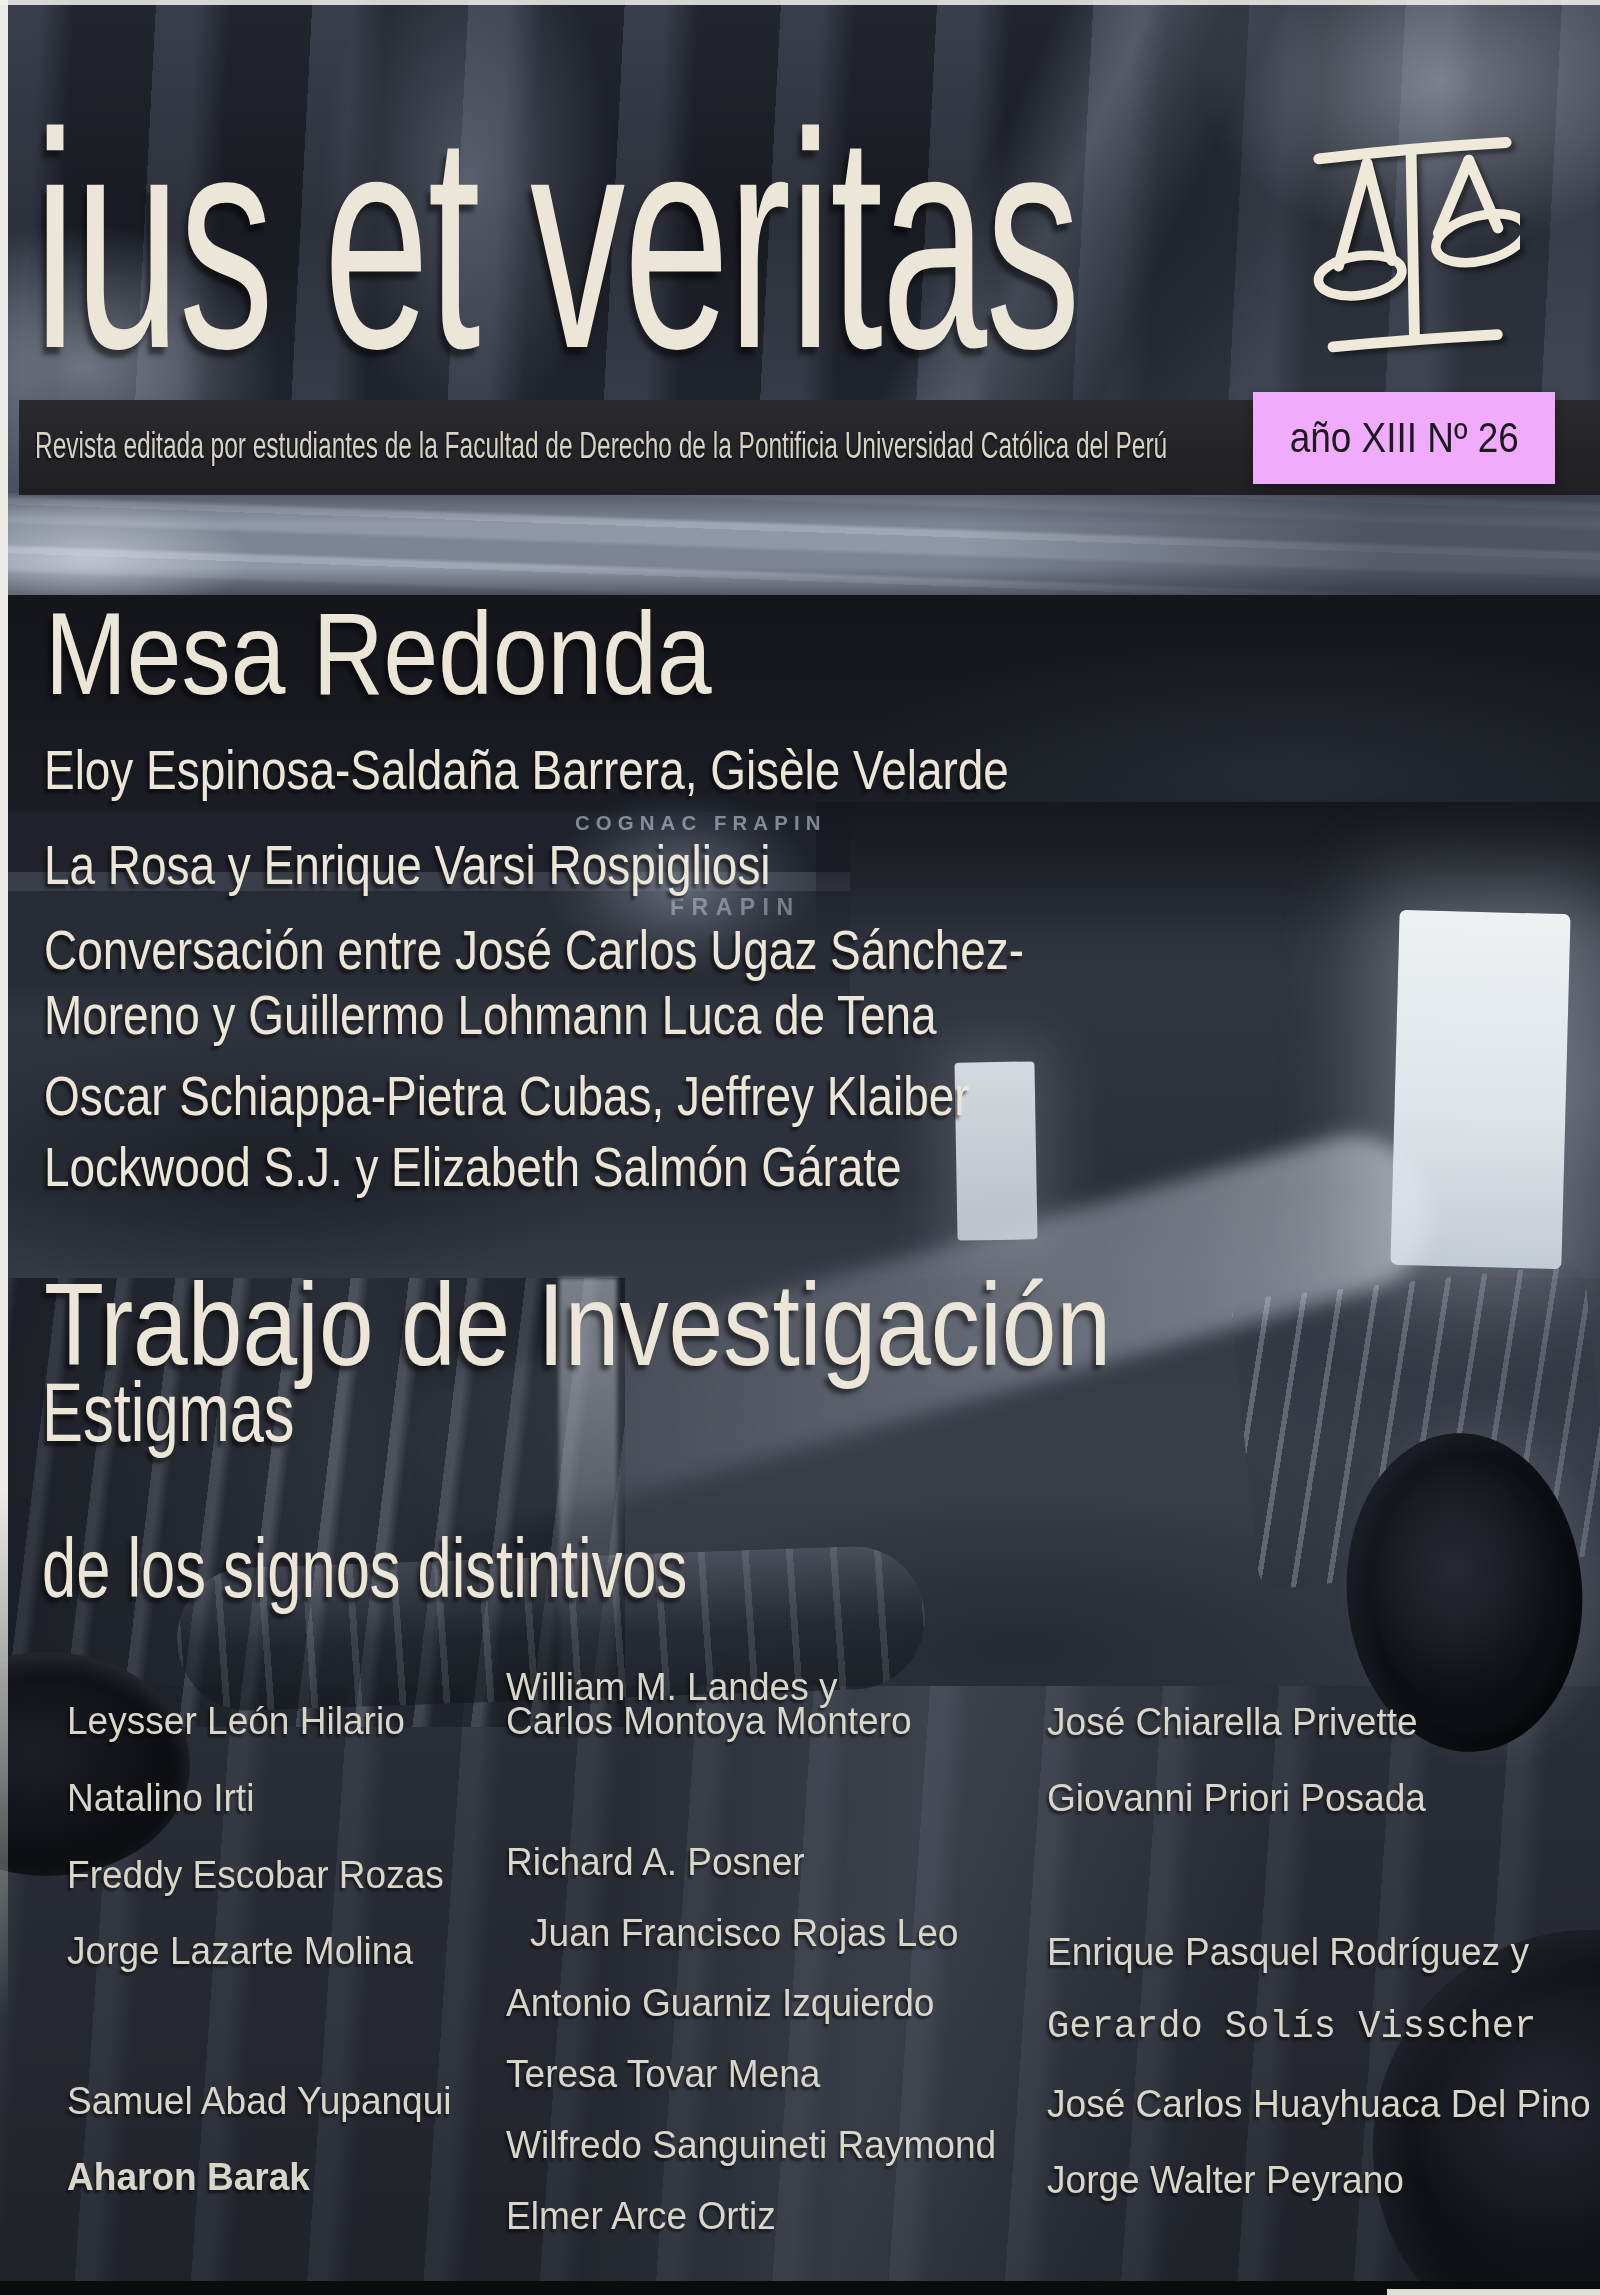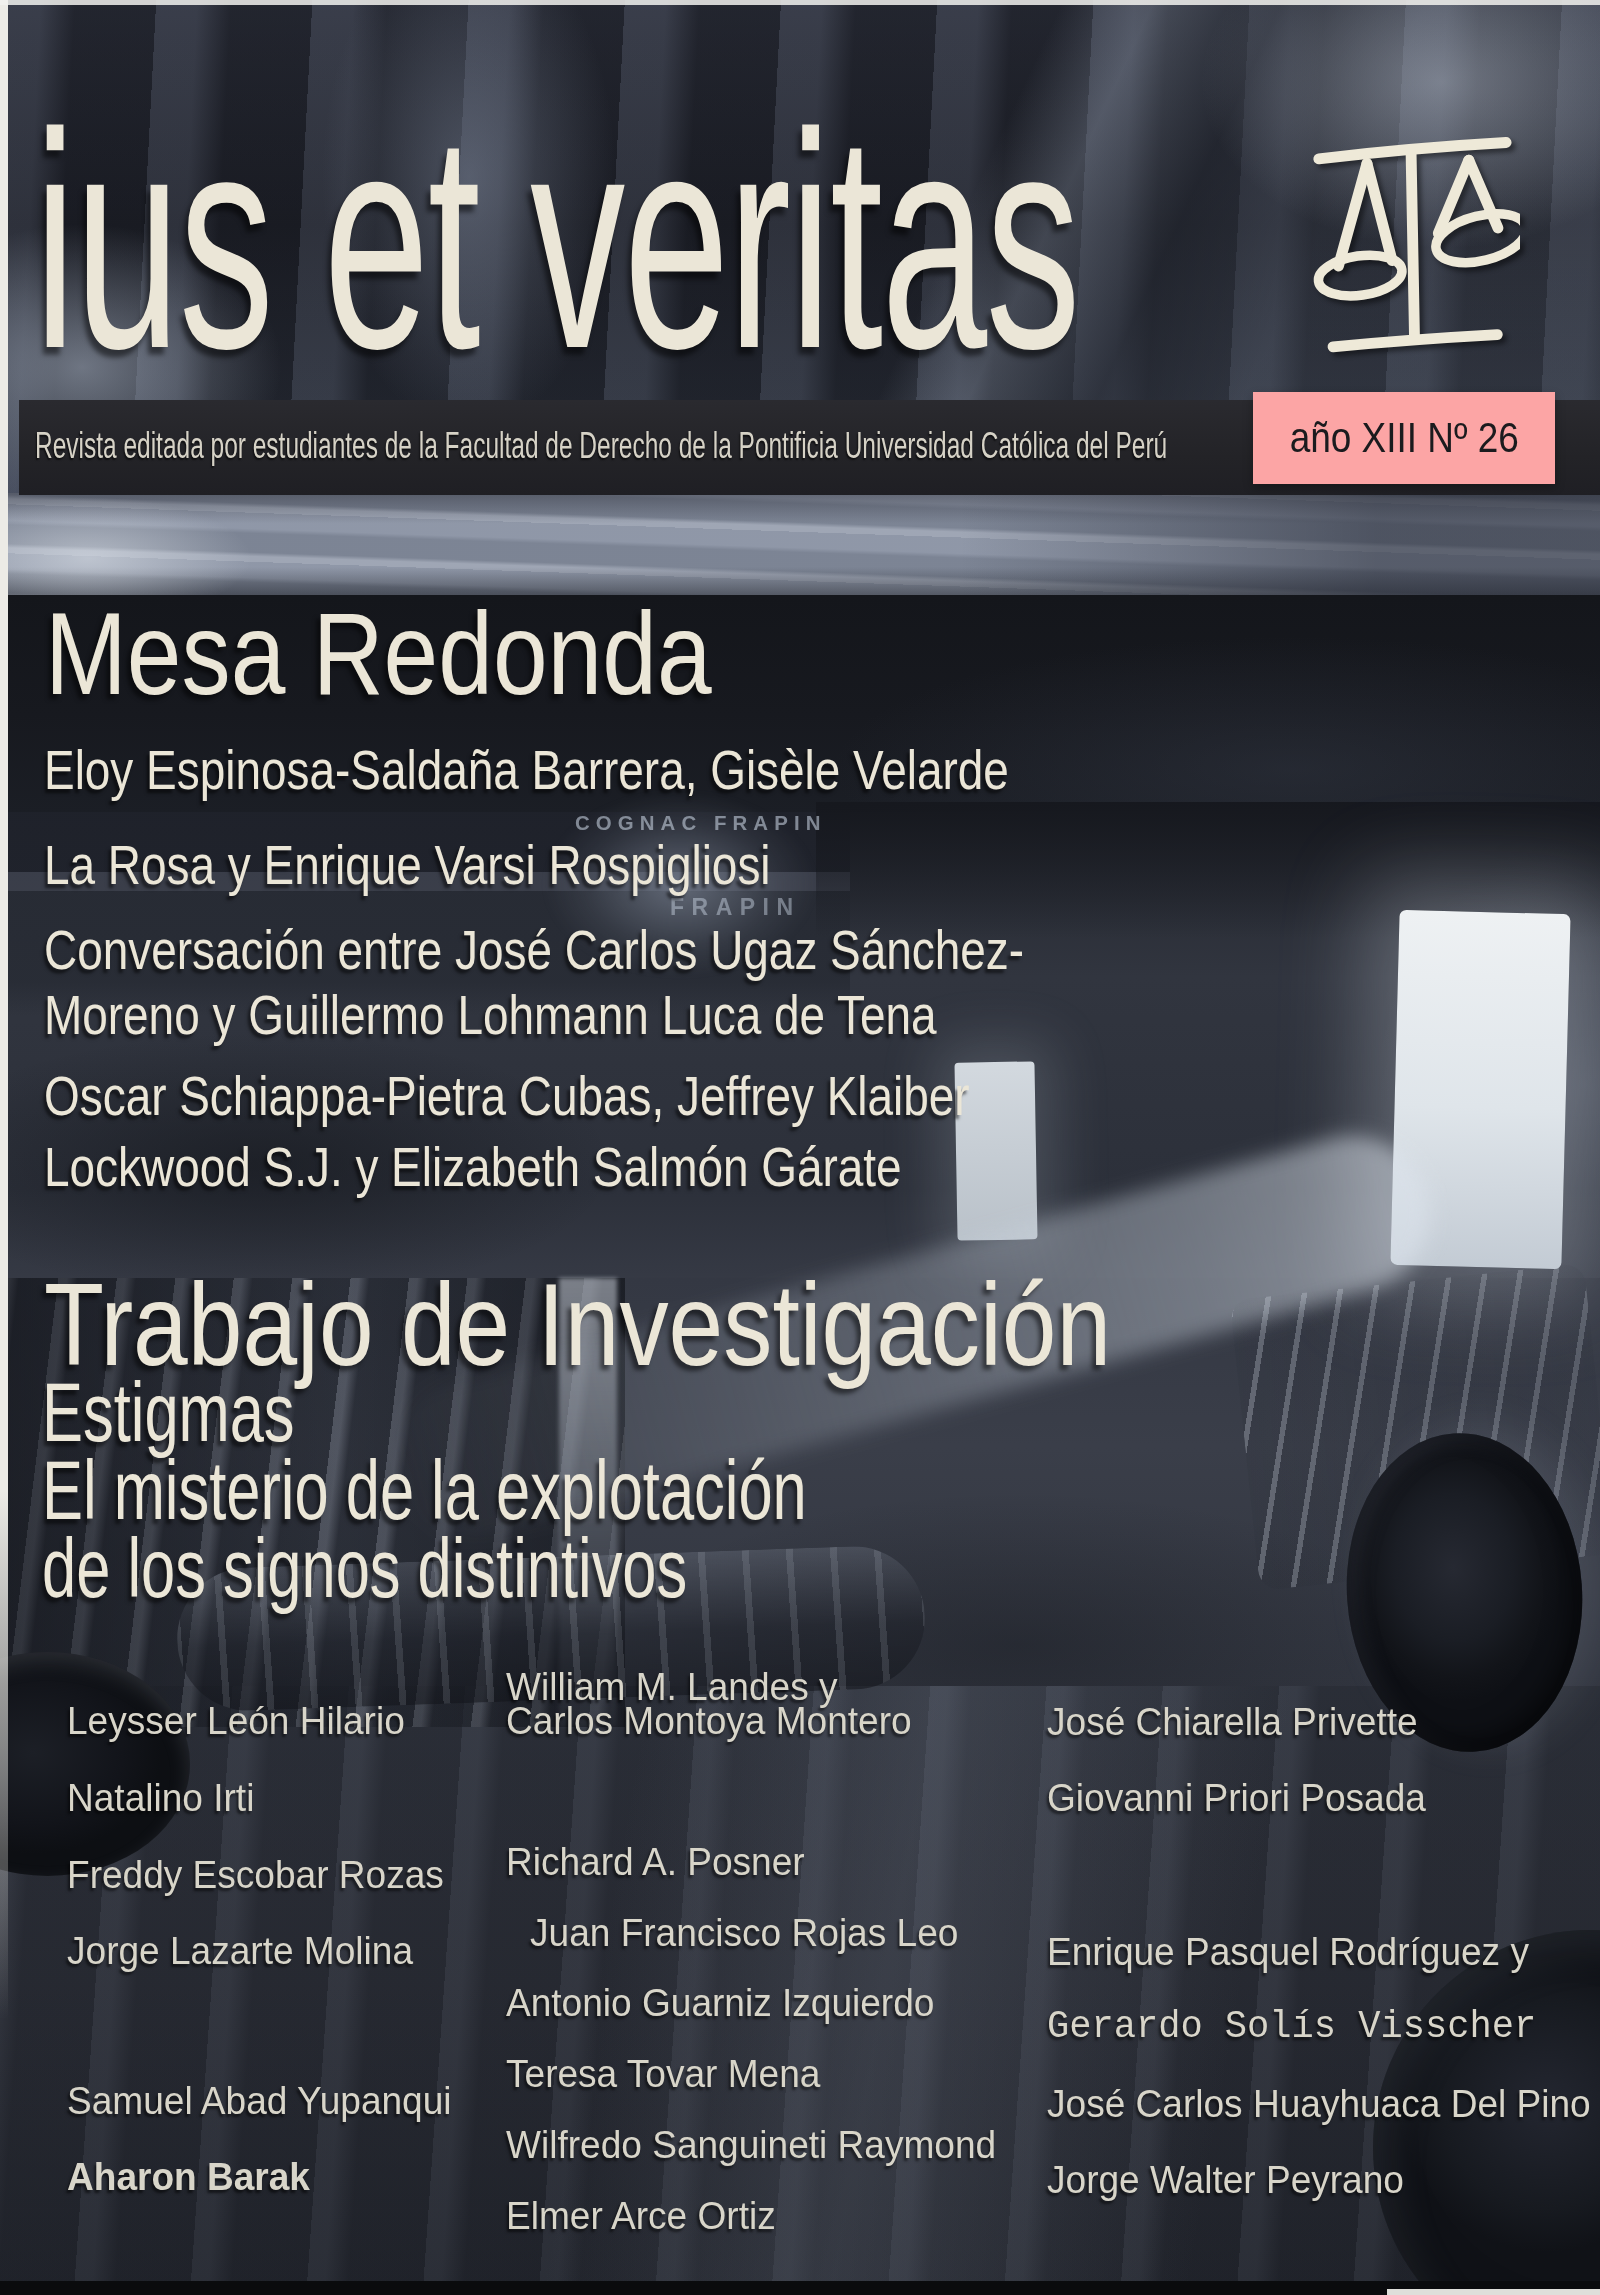--- a/index.html
+++ b/index.html
@@ -153,21 +153,21 @@
   .bottom-strip{left:0;top:2281px;width:1600px;height:14.3px;background:#0a0b0d;}
   .bottom-corner{left:1387px;top:2289px;width:213px;height:6.1px;background:#dfdfda;}
 
   
   .subtitle-band{
     left:19px;top:400px;width:1581px;height:95px;
     background:linear-gradient(180deg,#2a2a2f,#232327 60%,#1f1f24);
   }
   .edition-box{
     left:1253px;top:392px;width:302px;height:92px;
-    background:#fca5a5;
+    background:#f0abfc;
     display:flex;align-items:center;justify-content:center;
     box-shadow:0 4.1px 9.5px rgba(0,0,0,.3);
   }
 
   
   .line{white-space:nowrap;color:#ebe6d7;line-height:1;}
   .cx{display:inline-block;transform-origin:0 50%;position:static;}
   .t-title{left:34px;top:87px;font-size:307px;letter-spacing:-2.7px;
     text-shadow:-6.1px 7.5px 6.1px rgba(0,0,0,.5);}
   .t-title .cx{transform:scaleX(.62);}
@@ -242,21 +242,20 @@
   <div class="line t-h1" style="left:45px;top:595px;"><span class="cx">Mesa Redonda</span></div>
   <div class="line t-body" style="left:44px;top:742px;"><span class="cx">Eloy Espinosa-Saldaña Barrera, Gisèle Velarde</span></div>
   <div class="line t-body" style="left:44px;top:837px;"><span class="cx">La Rosa y Enrique Varsi Rospigliosi</span></div>
   <div class="line t-body" style="left:44px;top:922px;"><span class="cx">Conversación entre José Carlos Ugaz Sánchez-</span></div>
   <div class="line t-body" style="left:44px;top:1068px;"><span class="cx">Oscar Schiappa-Pietra Cubas, Jeffrey Klaiber</span></div>
   <div class="line t-body" style="left:44px;top:987px;"><span class="cx">Moreno y Guillermo Lohmann Luca de Tena</span></div>
   <div class="line t-body" style="left:44px;top:1139px;"><span class="cx">Lockwood S.J. y Elizabeth Salmón Gárate</span></div>
 
   <div class="line t-h1" style="left:44px;top:1266px;"><span class="cx">Trabajo de Investigación</span></div>
   <div class="line t-sub" style="left:42px;top:1371px;"><span class="cx">Estigmas</span></div>
-  <div class="line t-sub" style="left:42px;top:1449px;"><span class="cx">El misterio de la explotación</span></div>
   <div class="line t-sub" style="left:42px;top:1527px;"><span class="cx">de los signos distintivos</span></div>
 
   <div class="line t-name" style="left:67px;top:1701px;"><span class="cx">Leysser León Hilario</span></div>
   <div class="line t-name" style="left:67px;top:1778px;"><span class="cx">Natalino Irti</span></div>
   <div class="line t-name" style="left:67px;top:1855px;"><span class="cx">Freddy Escobar Rozas</span></div>
   <div class="line t-name" style="left:67px;top:1931px;"><span class="cx">Jorge Lazarte Molina</span></div>
   <div class="line t-name" style="left:67px;top:2081px;"><span class="cx">Samuel Abad Yupanqui</span></div>
   <div class="line t-name" style="left:67px;top:2157px;font-weight:bold;"><span class="cx">Aharon Barak</span></div>
 
   <div class="line t-name" style="left:506px;top:1701px;"><span class="cx">Carlos Montoya Montero</span></div>

